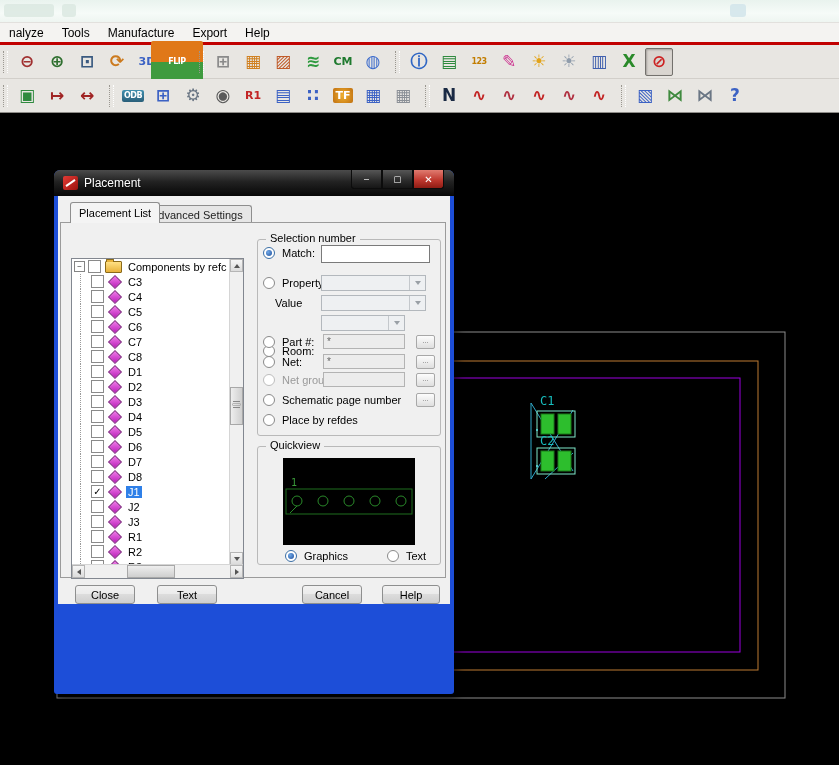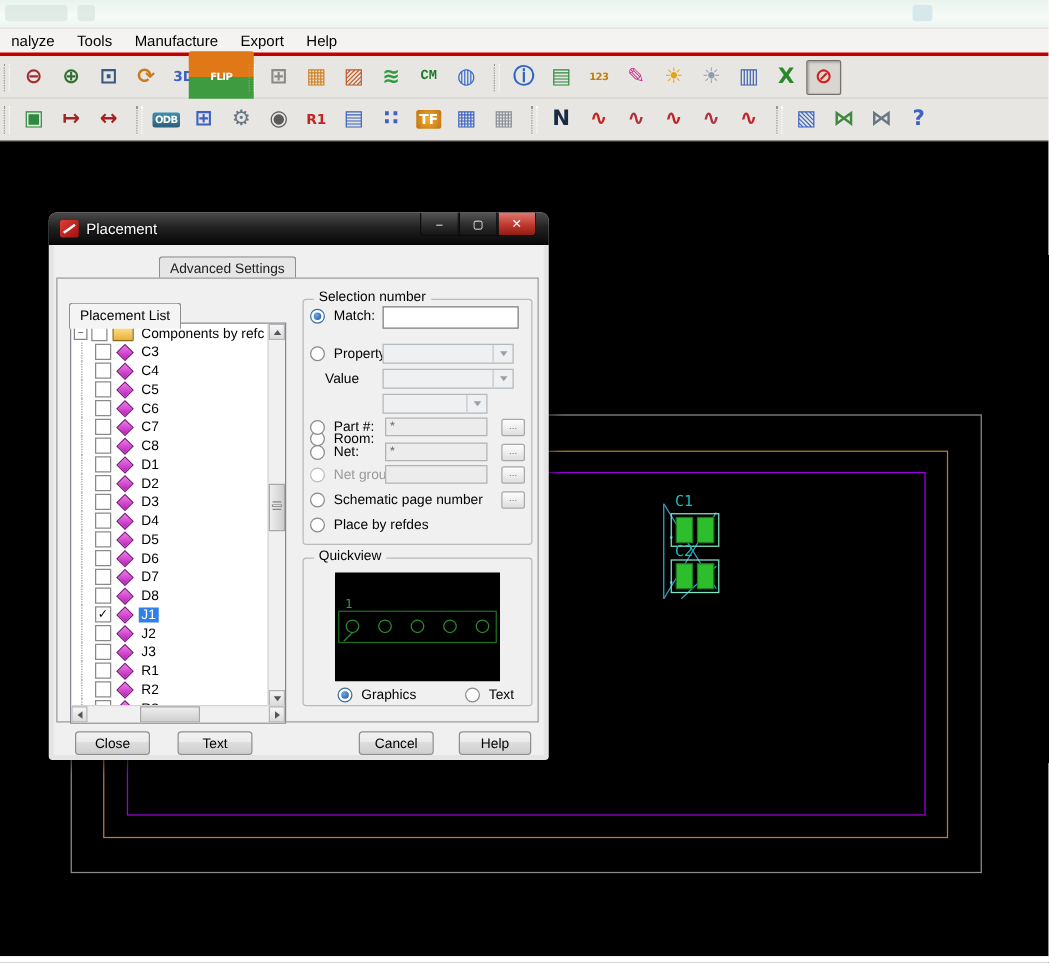--- a/index.html
+++ b/index.html
@@ -23,38 +23,38 @@
       display:flex;align-items:center;justify-content:center;padding:0;border-radius:2px;
       font-family:"DejaVu Sans",sans-serif;cursor:default;}
   .tb-icon.pressed{border:1px solid #73716d;background:#d9d5d0;box-shadow:inset 1px 1px 2px rgba(0,0,0,.25);}
   .g-lg{font-size:17px;line-height:1;font-weight:bold;}
   .g-sm{font-size:11px;line-height:1;font-weight:bold;}
   .g-xs{font-size:8px;line-height:1;font-weight:bold;letter-spacing:-0.5px;}
   
   .pcb-canvas{position:absolute;left:0;top:113px;width:839px;height:652px;background:#000;}
   .bottom-strip{position:absolute;left:0;top:765px;width:839px;height:5px;background:#fff;}
   
-  .dialog{position:absolute;left:39px;top:170px;width:400px;height:438px;
-      background:#e5e5e5;border-radius:6px 6px 3px 3px;box-shadow:3px 4px 10px rgba(0,0,0,.65);}
+  .dialog{position:absolute;left:54px;top:170px;width:400px;height:524px;
+      background:#1d4ed8;border-radius:6px 6px 3px 3px;box-shadow:3px 4px 10px rgba(0,0,0,.65);}
   .dlg-title{position:absolute;left:0;top:0;width:100%;height:26px;border-radius:6px 6px 0 0;
       background:linear-gradient(180deg,#4b4b4b 0%,#222 45%,#060606 100%);display:flex;align-items:center;}
   .dlg-ico{width:15px;height:14px;margin:0 6px 0 9px;background:linear-gradient(135deg,#e33b35,#9c120e);
       border-radius:2px;position:relative;}
   .dlg-ico::after{content:"";position:absolute;left:2px;top:6px;width:11px;height:2px;background:#fff;transform:rotate(-35deg);}
   .dlg-title-text{color:#fff;font-size:12px;text-shadow:0 1px 2px #000;}
   .win-btns{position:absolute;right:10px;top:0;display:flex;}
   .win-btn{width:29px;height:18px;border:1px solid #0c0c0c;border-top:none;display:flex;align-items:center;
       justify-content:center;color:#fff;font-size:9px;background:linear-gradient(180deg,#565656,#2a2a2a 60%,#161616);}
   .win-btn.min{border-radius:0 0 0 3px;}
   .win-btn.close{border-radius:0 0 3px 0;background:linear-gradient(180deg,#e07b70,#c0392f 55%,#8f1c14);font-size:10px;}
   .dlg-body{position:absolute;left:4px;top:26px;width:392px;height:408px;background:#f0f0f0;}
   
   .tab{position:absolute;border:1px solid #8e8e8e;border-bottom:none;border-radius:3px 3px 0 0;
       background:#f0f0f0;padding:0 8px;display:flex;align-items:center;font-size:11px;}
-  .tab.active{left:12px;top:6px;height:20px;background:#f4f4f4;z-index:3;margin-top:40px;}
+  .tab.active{left:12px;top:6px;height:20px;background:#f4f4f4;z-index:3;}
   .tab.inactive{left:84px;top:9px;height:17px;background:#e6e6e6;z-index:1;color:#222;}
   .tab-page{position:absolute;left:2px;top:26px;width:386px;height:356px;border:1px solid #9b9b9b;
       background:#f0f0f0;z-index:2;box-sizing:border-box;}
   
   .combo{position:absolute;left:10px;top:16px;width:173px;height:18px;background:#fff;
       border:1px solid #7a7a7a;display:flex;align-items:center;box-sizing:border-box;}
   .combo-text{flex:1;padding-left:4px;font-size:11px;}
   .combo-btn{width:16px;height:100%;background:linear-gradient(180deg,#f4f4f4,#d8d8d8);
       border-left:1px solid #a0a0a0;display:flex;align-items:center;justify-content:center;font-size:7px;color:#333;}
   .tree{position:absolute;left:10px;top:35px;width:173px;height:321px;background:#fff;
@@ -167,21 +167,21 @@
         <button class="tb-icon">
           <span class="g-lg" style="color: rgb(208, 128, 32);">▦</span>
         </button>
         <button class="tb-icon">
           <span class="g-lg" style="color: rgb(192, 90, 40);">▨</span>
         </button>
         <button class="tb-icon">
           <span class="g-lg" style="color: rgb(47, 154, 63);">≋</span>
         </button>
         <button class="tb-icon">
-          <span class="g-sm" style="color: rgb(31, 122, 47); font-family: Liberation Mono, monospace;">CM</span>
+          <span class="g-sm" style="color: rgb(31, 122, 47);">CM</span>
         </button>
         <button class="tb-icon">
           <span class="g-lg" style="color: rgb(58, 106, 204);">◍</span>
         </button>
       </div>
       <div class="tb-group">
         <span class="grip"></span>
         <button class="tb-icon">
           <span class="g-lg" style="color: rgb(47, 102, 196);">ⓘ</span>
         </button>

